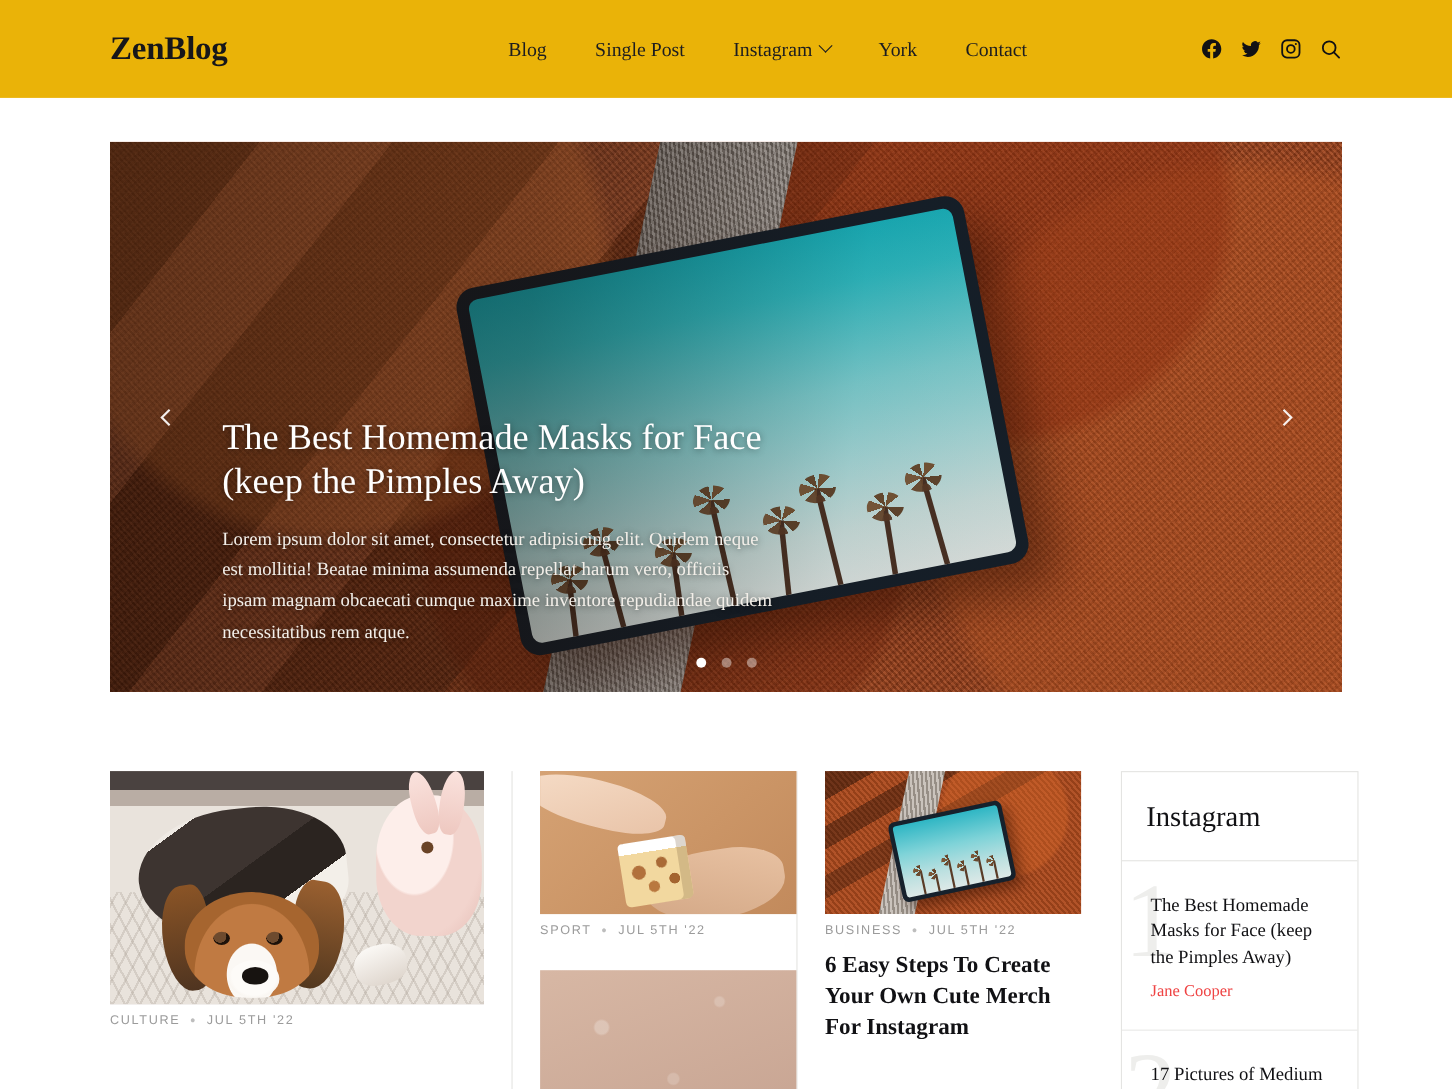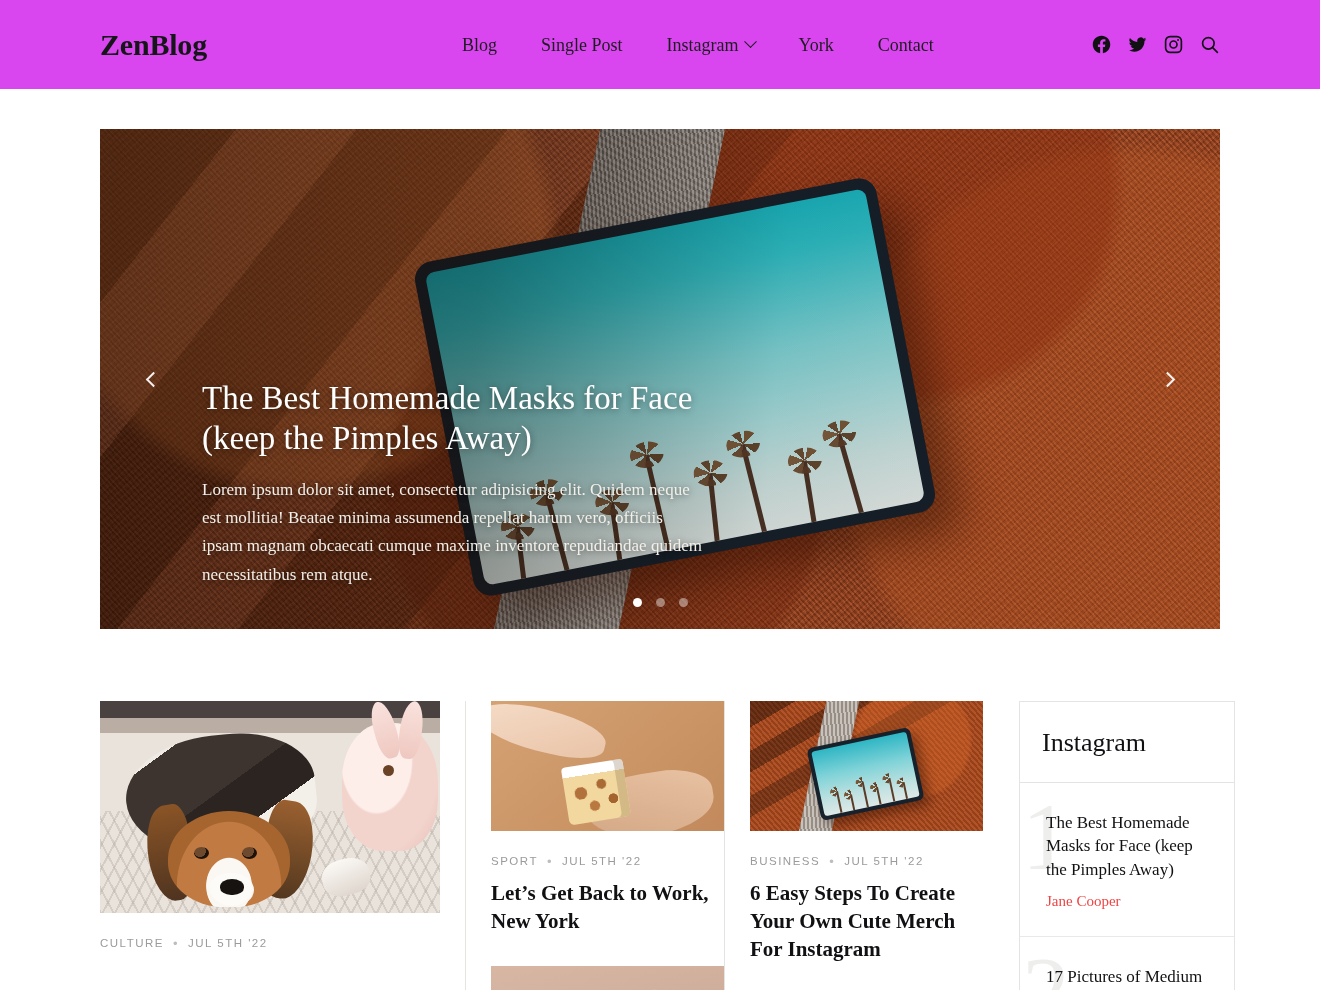--- a/index.html
+++ b/index.html
@@ -9,21 +9,21 @@
     width: 1320px;
     height: 990px;
     overflow: hidden;
     background: #ffffff;
     font-family: "Liberation Sans", sans-serif;
   }
 
   
   .site-header {
     height: 89px;
-    background: #d946ef;
+    background: #eab308;
     display: flex;
     align-items: center;
     padding: 0 100px 0 100px;
     position: relative;
   }
   .brand {
     font-family: "Liberation Serif", serif;
     font-size: 30px;
     font-weight: 700;
     color: #16161a;
@@ -373,27 +373,27 @@
   .mini-palm { position:absolute; bottom:0; width:2px; background:#5a3c27; }
   .mini-palm::before{
     content:""; position:absolute; top:-5px; left:50%; margin-left:-7px;
     width:14px; height:10px; border-radius:50%;
     background: conic-gradient(from 200deg, #6b4a2f 0 40deg, transparent 40deg 62deg,
       #7a5636 62deg 102deg, transparent 102deg 124deg, #664529 124deg 164deg, transparent 164deg);
   }
 
   
   .meta {
-    margin-top: 24px;
+    margin-top: 8px;
     font-family: "Liberation Sans", sans-serif;
     font-size: 11.5px;
     letter-spacing: 1.5px;
     color: #9b9b9b;
     text-transform: uppercase;
-    display: flex; gap: 9px;
+    display: flex; align-items: center; gap: 9px;
   }
   .meta .sep { font-size: 13px; line-height:1; color:#bdbdbd; }
   .card-title {
     margin-top: 12px;
     font-family: "Liberation Serif", serif;
     font-size: 21px;
     line-height: 1.33;
     color: #111114;
     cursor: pointer;
   }
@@ -569,21 +569,20 @@
       <div class="hand-bg"></div>
       <div class="hand-top"></div>
       <div class="hand-bot"></div>
       <div class="cake"></div>
     </div>
     <div class="meta">
       <span>SPORT</span>
       <span class="sep">•</span>
       <span>JUL 5TH '22</span>
     </div>
-    <h2 class="card-title">Let’s Get Back to Work, New York</h2>
     <div class="thumb thumb-beige" style="margin-top:30px"></div>
   </section>
 
   <section class="col-mid second">
     <div class="thumb thumb-mini">
       <div class="mini-carpet"></div>
       <div class="mini-stripe"></div>
       <div class="mini-tab">
         <div class="mini-tab-scr">
           <span class="mini-palm" style="left:16%;height:22px"></span>

